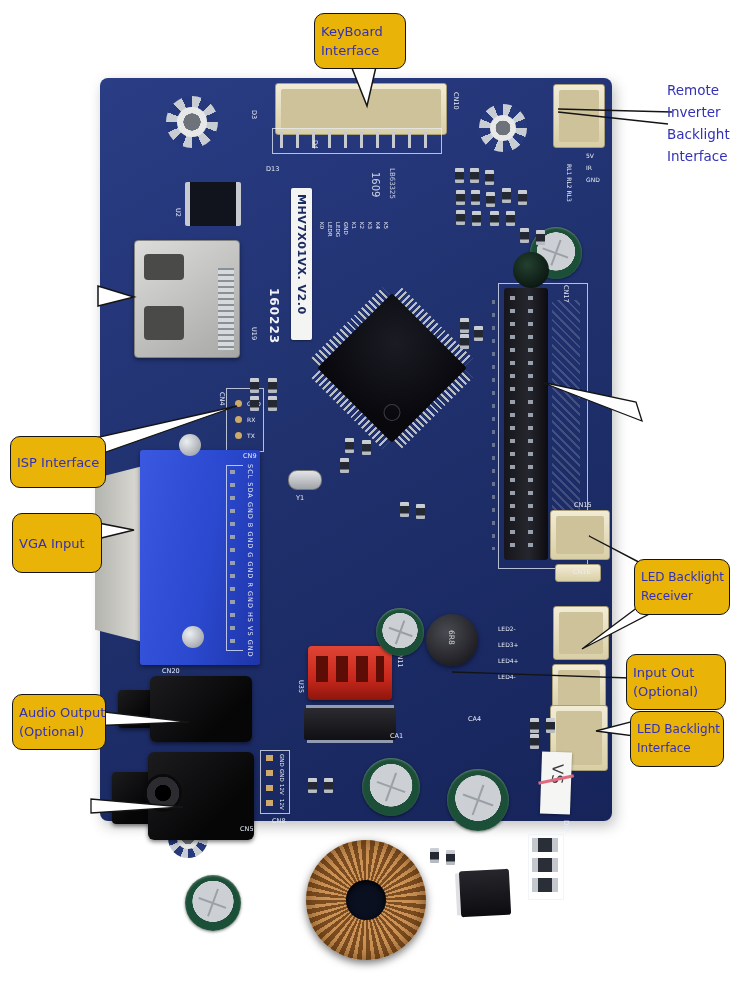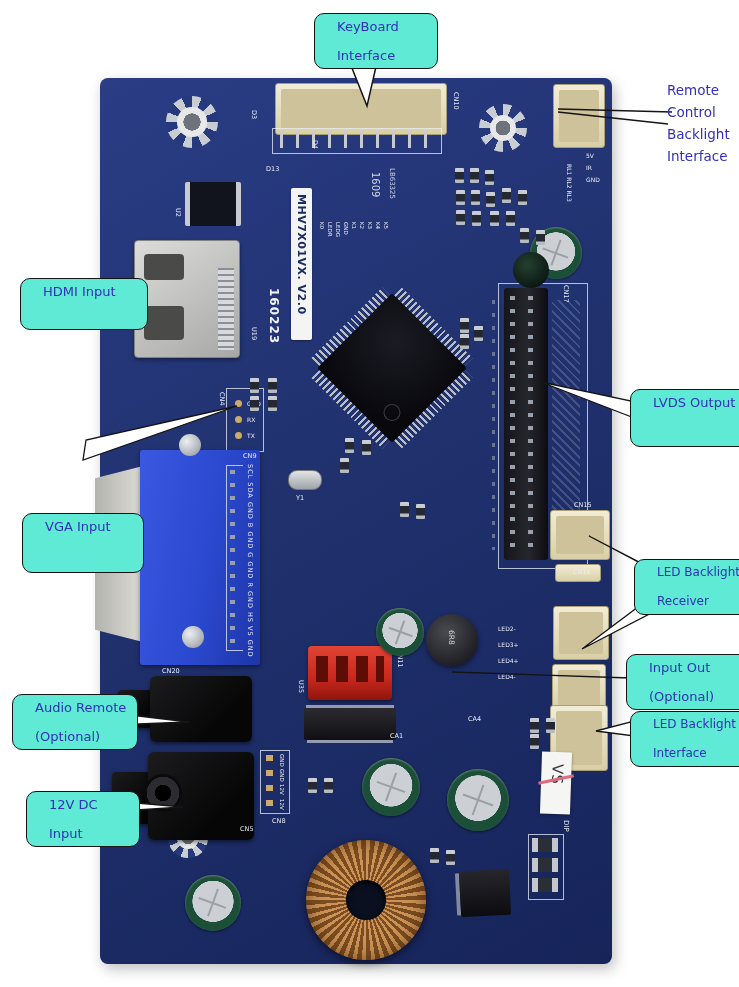--- a/index.html
+++ b/index.html
@@ -1,27 +1,27 @@
 <!DOCTYPE html>
 <html style="--pcb: #20316e; --pcb_dark: #16245a; --callout: #3230b8; --beige: #e9e1c2; --red_conn: #c8281c; --copper: #b8834a; --silk: #e8ecf5; --vga_blue: #2b49cf;"><head>
 <meta charset="utf-8">
 <style>
   html,body{margin:0;padding:0;background:#fff;}
   .stage{position:relative;width:739px;height:987px;background:#fff;overflow:hidden;
          font-family:"DejaVu Sans",sans-serif;}
   
-  .bubble{position:absolute;z-index:30;background:#5eead4;border:1.6px solid #141414;
+  .bubble{position:absolute;z-index:30;background:#eab308;border:1.6px solid #141414;
           border-radius:10px;color:var(--callout,#3230b8);font-size:13px;line-height:19px;
-          display:flex;flex-direction:column;justify-content:space-between;padding:3px 22px;}
+          display:flex;flex-direction:column;justify-content:center;padding:3px 6px;}
   .bubble span{display:block;white-space:nowrap;}
   .plain{position:absolute;z-index:30;color:var(--callout,#3230b8);font-size:13.5px;line-height:22px;}
   .plain span{display:block;}
   svg.pointers{position:absolute;inset:0;z-index:25;pointer-events:none;}
   
-  .board{position:absolute;left:100px;top:78px;width:512px;height:886px;z-index:10;
+  .board{position:absolute;left:100px;top:78px;width:512px;height:743px;z-index:10;
          background:linear-gradient(150deg,#2a3d85 0%,var(--pcb,#20316e) 45%,var(--pcb_dark,#16245a) 100%);
          border-radius:8px;box-shadow:3px 5px 14px rgba(0,0,0,.25);}
   .board *{position:absolute;}
   .silk{color:var(--silk,#e8ecf5);font-size:6.5px;line-height:7px;white-space:nowrap;}
   .v{writing-mode:vertical-rl;text-orientation:mixed;}
   .silkbox{border:1px solid rgba(235,240,250,.75);}
   .hole{border-radius:50%;background:repeating-conic-gradient(#c8cdd4 0 22deg,#26397c 22deg 45deg);}
   .hole i{position:absolute;inset:22%;border-radius:50%;background:radial-gradient(circle,#6d727b 0 40%,#e8e8e8 41% 100%);}
   .conn{background:linear-gradient(#f2ecd6,#d9cfa6);border:1px solid #a89e78;border-radius:3px;}
   .conn i{position:absolute;inset:5px;background:#cdc299;border-radius:2px;}
@@ -287,47 +287,40 @@
     <polygon points="634,721 634,736 596,731" fill="#fff" stroke="#141414" stroke-width="1.3"></polygon>
   </svg>
 
   <div class="bubble" style="left:314px;top:13px;width:78px;height:48px;">
     <span>KeyBoard</span>
     <span>Interface</span>
   </div>
 
   <div class="plain" style="left:659px;top:79px;margin-left:8px;">
     <span>Remote</span>
-    <span>Control</span>
+    <span>Inverter</span>
     <span>Backlight</span>
     <span>Interface</span>
   </div>
 
-  <div class="bubble" style="left:20px;top:278px;width:82px;height:44px;">
-    <span>HDMI Input</span>
-  </div>
-
-
-  <div class="bubble" style="left:22px;top:513px;width:76px;height:52px;">
+
+  <div class="bubble" style="left:10px;top:436px;width:82px;height:44px;">
+    <span>ISP Interface</span>
+  </div>
+
+  <div class="bubble" style="left:12px;top:513px;width:76px;height:52px;">
     <span>VGA Input</span>
   </div>
 
   <div class="bubble" style="left:12px;top:694px;width:80px;height:48px;">
-    <span>Audio Remote</span>
+    <span>Audio Output</span>
     <span>(Optional)</span>
   </div>
 
-  <div class="bubble" style="left:26px;top:791px;width:68px;height:48px;">
-    <span>12V DC</span>
-    <span>Input</span>
-  </div>
-
-  <div class="bubble" style="left:630px;top:389px;width:88px;height:50px;">
-    <span>LVDS Output</span>
-  </div>
+
 
   <div class="bubble" style="left:634px;top:559px;width:82px;height:48px;font-size:12px;">
     <span>LED Backlight</span>
     <span>Receiver</span>
   </div>
 
   <div class="bubble" style="left:626px;top:654px;width:86px;height:48px;">
     <span>Input Out</span>
     <span>(Optional)</span>
   </div>

